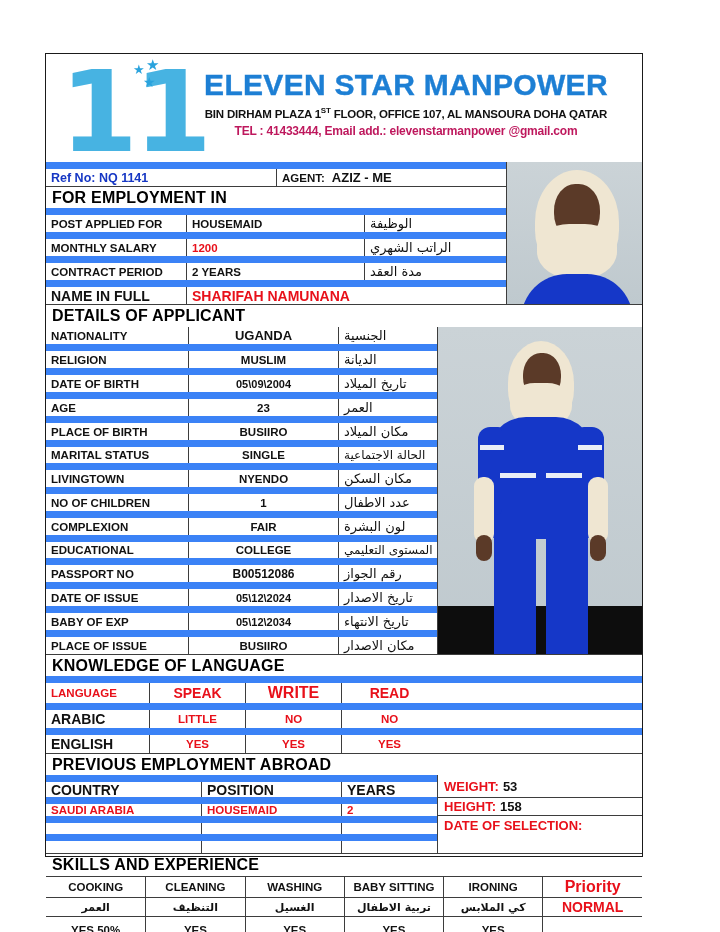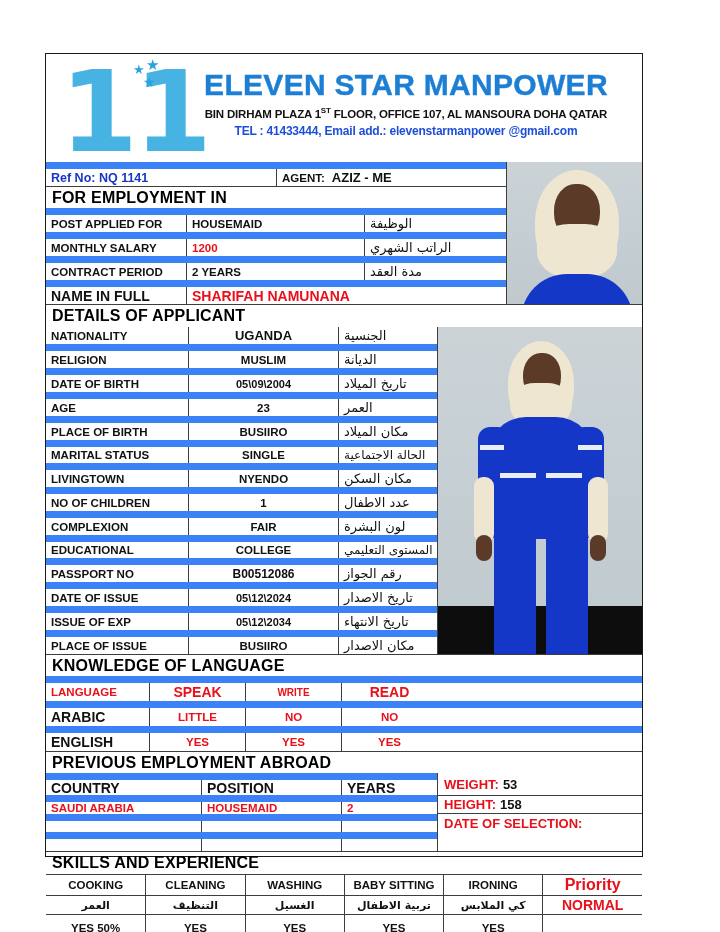--- a/index.html
+++ b/index.html
@@ -83,21 +83,21 @@
     font-size: 11.5px;
     letter-spacing: -0.2px;
   }
   .company-addr sup { font-size: 8px; }
   .company-contact {
     position: absolute;
     left: 125px;
     top: 70px;
     width: 470px;
     text-align: center;
-    color: #1d4ed8;
+    color: #be185d;
     font-weight: 700;
     font-size: 12px;
     letter-spacing: -0.2px;
   }
 
   
   .row {
     display: flex;
     border-top: 7px solid #3b82f6;
     box-sizing: border-box;
@@ -344,21 +344,21 @@
         <div class="cell d-label">PASSPORT NO</div>
         <div class="cell d-value ctr" style="font-size:12px;">B00512086</div>
         <div class="cell d-ar ar">رقم الجواز</div>
       </div>
       <div class="row">
         <div class="cell d-label">DATE OF ISSUE</div>
         <div class="cell d-value ctr" style="font-size:11px;">05\12\2024</div>
         <div class="cell d-ar ar">تاريخ الاصدار</div>
       </div>
       <div class="row">
-        <div class="cell d-label">ISSUE OF EXP</div>
+        <div class="cell d-label">BABY OF EXP</div>
         <div class="cell d-value ctr" style="font-size:11px;">05\12\2034</div>
         <div class="cell d-ar ar">تاريخ الانتهاء</div>
       </div>
       <div class="row">
         <div class="cell d-label">PLACE OF ISSUE</div>
         <div class="cell d-value ctr">BUSIIRO</div>
         <div class="cell d-ar ar">مكان الاصدار</div>
       </div>
     </div>
 
@@ -384,21 +384,21 @@
         <div style="position:absolute;left:108px;top:146px;width:36px;height:5px;background:#e9eef6;"></div>
       </div>
     </div>
   </div>
 
   <div class="section-title" style="height:22px;">KNOWLEDGE OF LANGUAGE</div>
 
   <div class="row">
     <div class="cell lang-c1 red">LANGUAGE</div>
     <div class="cell lang-c2 red ctr" style="font-size:14px;">SPEAK</div>
-    <div class="cell lang-c3 red ctr" style="font-size:10px;">WRITE</div>
+    <div class="cell lang-c3 red ctr" style="font-size:16px;">WRITE</div>
     <div class="cell lang-c4 red ctr" style="font-size:14px;">READ</div>
   </div>
   <div class="row">
     <div class="cell lang-c1" style="font-size:14px;">ARABIC</div>
     <div class="cell lang-c2 red ctr">LITTLE</div>
     <div class="cell lang-c3 red ctr">NO</div>
     <div class="cell lang-c4 red ctr">NO</div>
   </div>
   <div class="row">
     <div class="cell lang-c1" style="font-size:14px;">ENGLISH</div>

